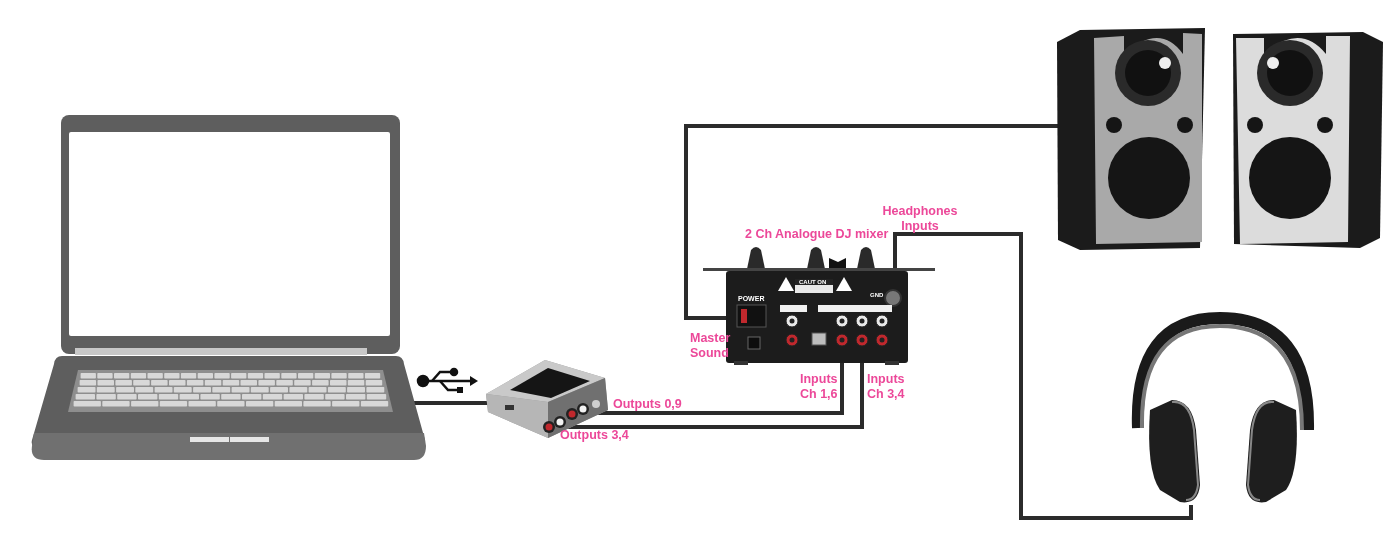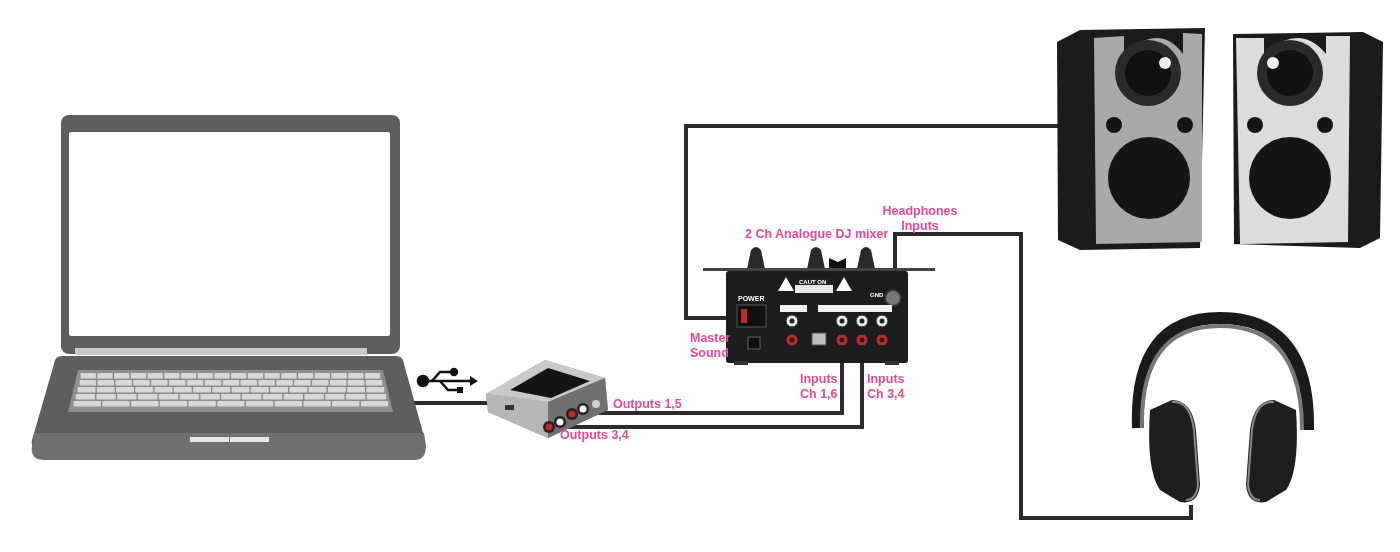--- a/index.html
+++ b/index.html
@@ -256,20 +256,20 @@
 <div class="lbl" style="left:800px; top:372px;">
   <div>Inputs</div>
   <div>Ch 1,6</div>
 </div>
 
 <div class="lbl" style="left:867px; top:372px;">
   <div>Inputs</div>
   <div>Ch 3,4</div>
 </div>
 
-<div class="lbl" style="left:613px; top:397px;">Outputs 1,5</div>
+<div class="lbl" style="left:613px; top:397px;">Outputs 0,9</div>
 <div class="lbl" style="left:560px; top:428px;">Outputs 3,4</div>
 
 
 <div class="lbl" style="left:738px; top:295px; font-size:7px; line-height:8px; color:#fff;">POWER</div>
 <div class="lbl" style="left:799px; top:279px; font-size:6px; line-height:7px; color:#fff;">CAUT ON</div>
 <div class="lbl" style="left:870px; top:292px; font-size:6px; line-height:7px; color:#fff;">GND</div>
 </div>
 
 </body></html>

